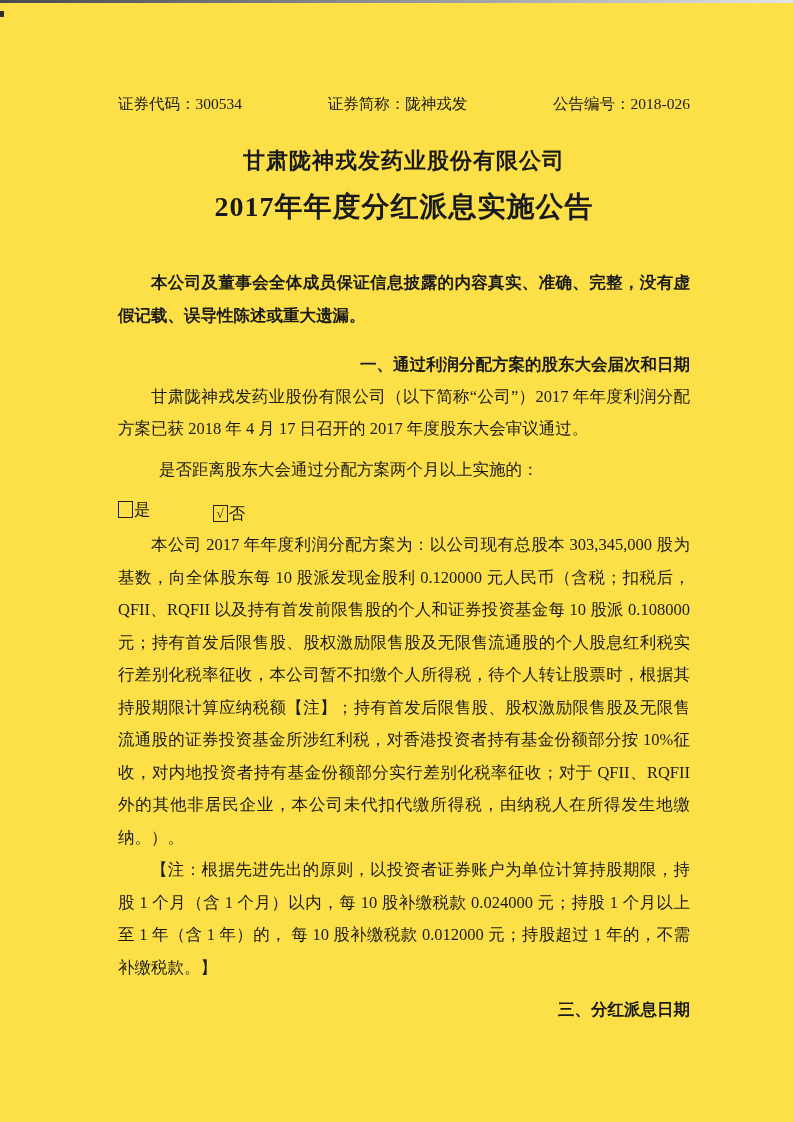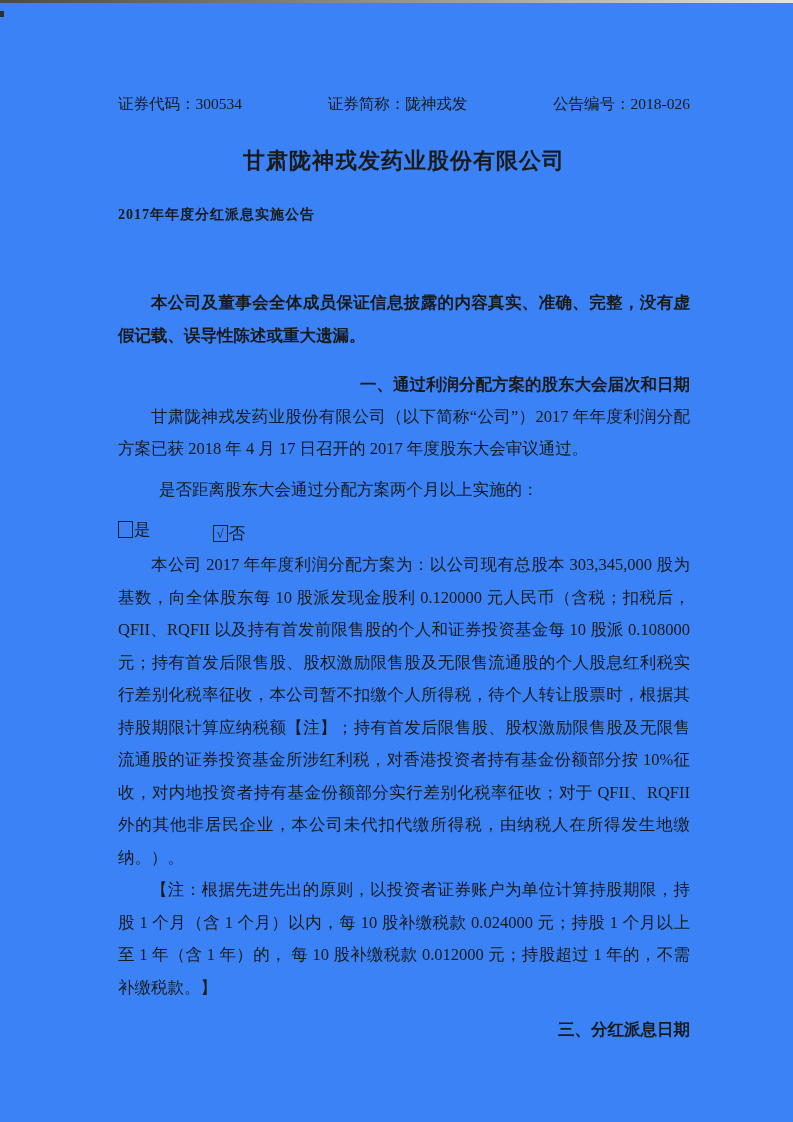--- a/index.html
+++ b/index.html
@@ -4,21 +4,21 @@
 <style>
   html, body {
     margin: 0;
     padding: 0;
     background: #ffffff;
   }
   .page {
     position: relative;
     width: 793px;
     height: 1122px;
-    background: #3b82f6;
+    background: #fde047;
     overflow: hidden;
     font-family: "Liberation Serif", "DejaVu Serif", serif;
     color: #1a1a1a;
   }
   
   .scan-top-edge {
     position: absolute;
     top: 0; left: 0;
     width: 100%;
     height: 3px;
@@ -46,29 +46,29 @@
   }
   .doc-title {
     margin-top: 32px;
     text-align: center;
     font-size: 22px;
     font-weight: bold;
     line-height: 30px;
     letter-spacing: 1px;
   }
   .doc-subtitle {
-    margin-top: 24px;
-    text-align: left;
-    font-size: 14px;
+    margin-top: 16px;
+    text-align: center;
+    font-size: 28px;
     font-weight: bold;
     line-height: 30px;
     letter-spacing: 1px;
   }
   .disclaimer {
-    margin-top: 56px;
+    margin-top: 44px;
     font-weight: bold;
     font-size: 16.5px;
     line-height: 33px;
     text-indent: 2em;
     text-align: justify;
   }
   .sec-heading {
     margin-top: 10px;
     font-weight: bold;
     font-size: 16.5px;

